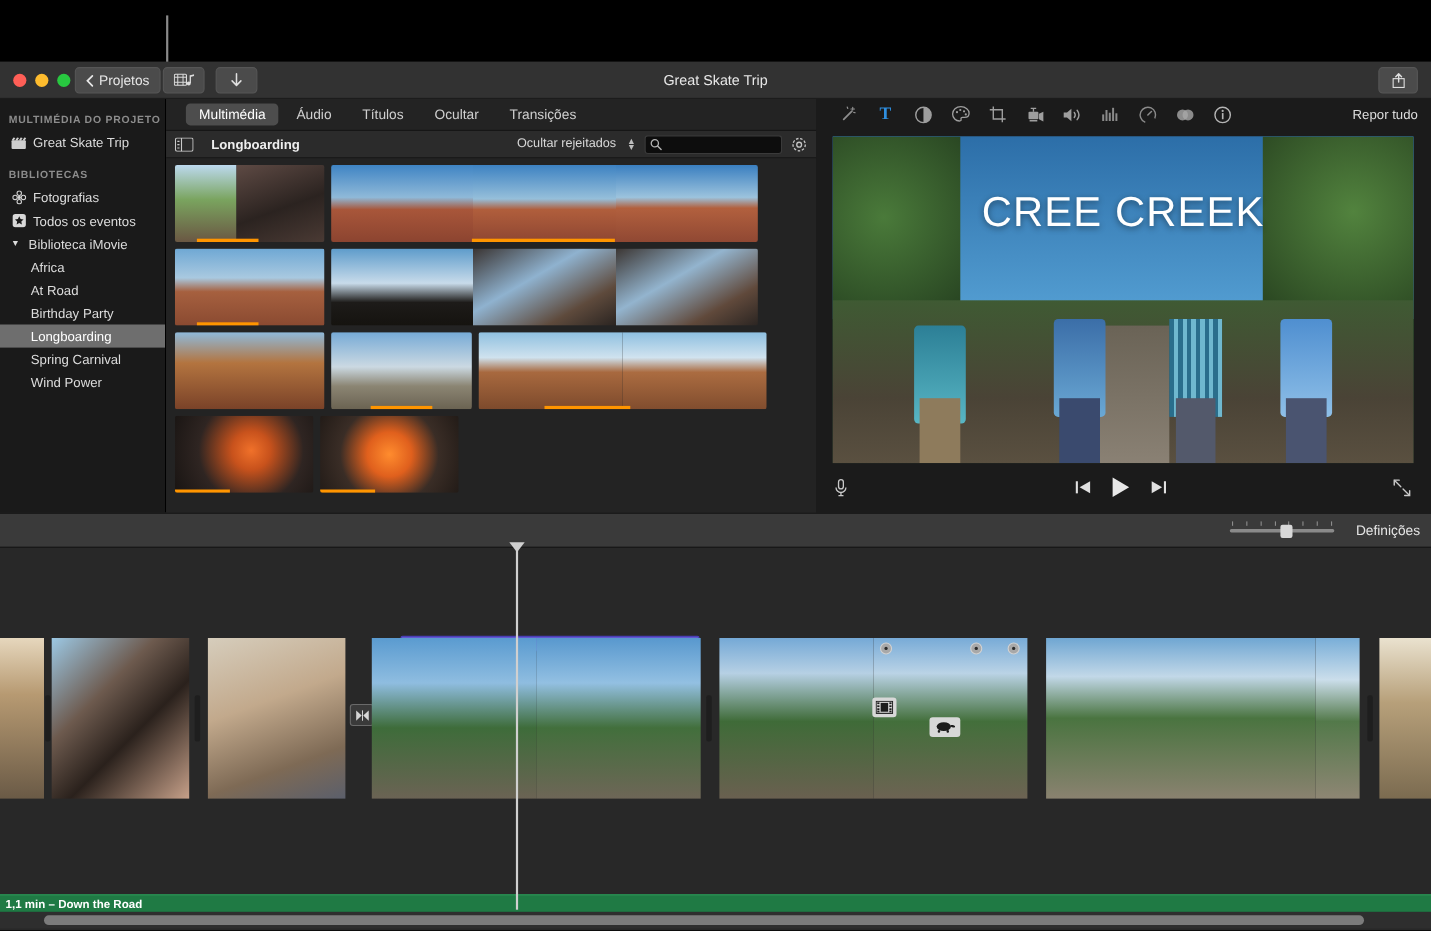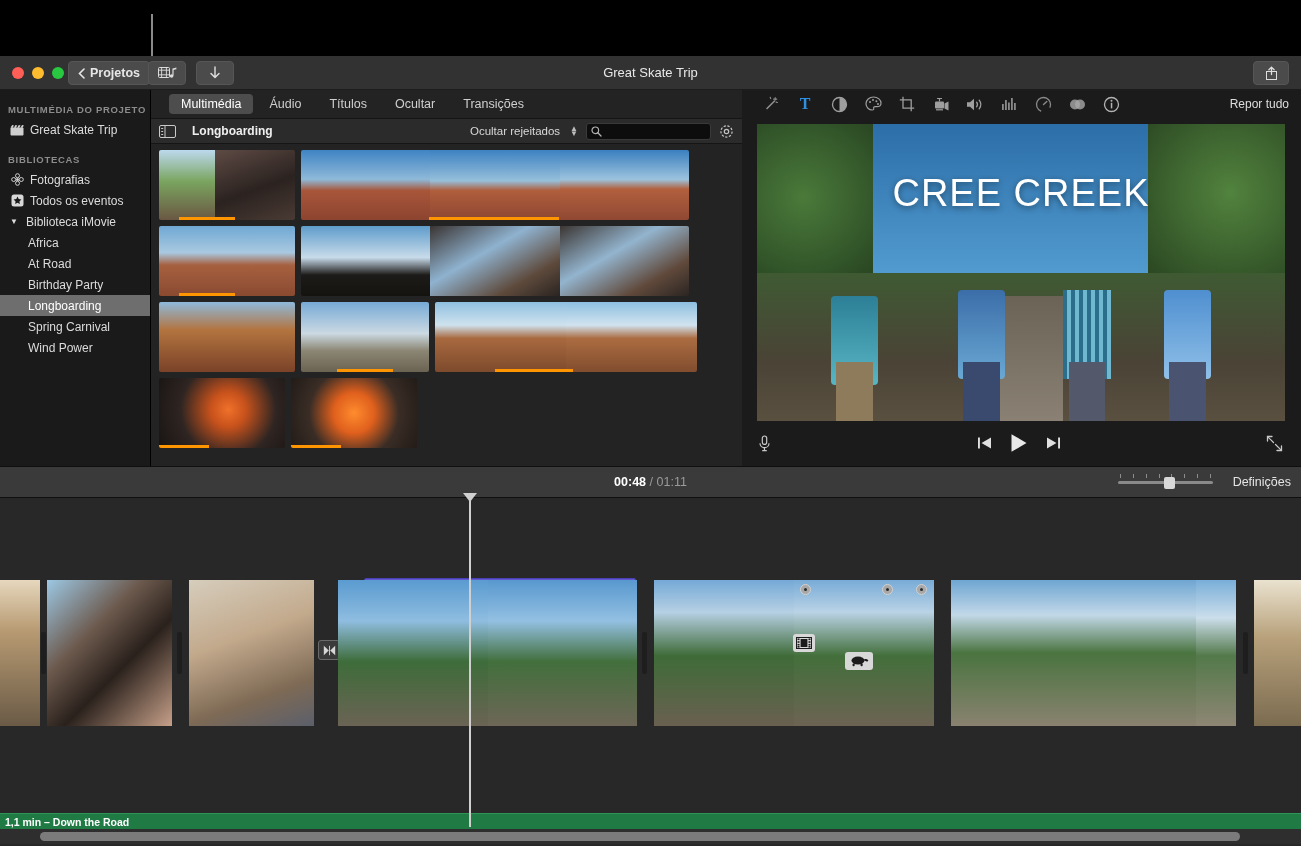--- a/index.html
+++ b/index.html
@@ -22,21 +22,21 @@
   .traffic { position:absolute; top:11px; display:flex; gap:8px; left:12px; }
   .dot { width:12px; height:12px; border-radius:50%; }
   .dot.r{background:#ff5f57;} .dot.y{background:#febc2e;} .dot.g{background:#28c840;}
 
   .tb-btn {
     position:absolute; top:5px; height:24px;
     background:#4b4b4b; border:1px solid #565656; border-radius:4px;
     display:flex; align-items:center; justify-content:center;
     color:#e6e6e6; font-size:12.5px; gap:5px; padding:0 9px;
   }
-  .tb-projects { left:68px;font-weight:bold; }
+  .tb-projects { left:68px; }
   .tb-media { left:148px; width:38px; }
   .tb-import { left:196px; width:38px; }
   .tb-share  { left:1253px; width:36px; }
 
   .win-title {
     position:absolute; left:0; top:0; width:1301px; height:34px;
     line-height:34px; text-align:center; color:#e8e8e8; font-size:13px;
   }
 
   
@@ -505,25 +505,20 @@
           <svg width="17" height="17" viewBox="0 0 17 17">
               <path d="M1.5 6V1.5H6M15.5 11v4.5H11" stroke="#c9c9c9" stroke-width="1.3" fill="none" stroke-linecap="round"></path>
               <path d="M1.8 1.8L7.5 7.5M15.2 15.2L9.5 9.5" stroke="#c9c9c9" stroke-width="1.2" stroke-linecap="round"></path>
             </svg>
         </span>
       </div>
     </div>
   </div>
 
   <div class="tl-bar">
-    <div class="tl-time">
-      <span class="cur">00:48</span>
-      <span class="sep">/</span>
-      <span class="tot">01:11</span>
-    </div>
     <div class="zoomer">
       <div class="zoom-ticks">
         <i></i>
           <i></i>
           <i></i>
           <i></i>
           <i></i>
           <i></i>
           <i></i>
           <i></i>

